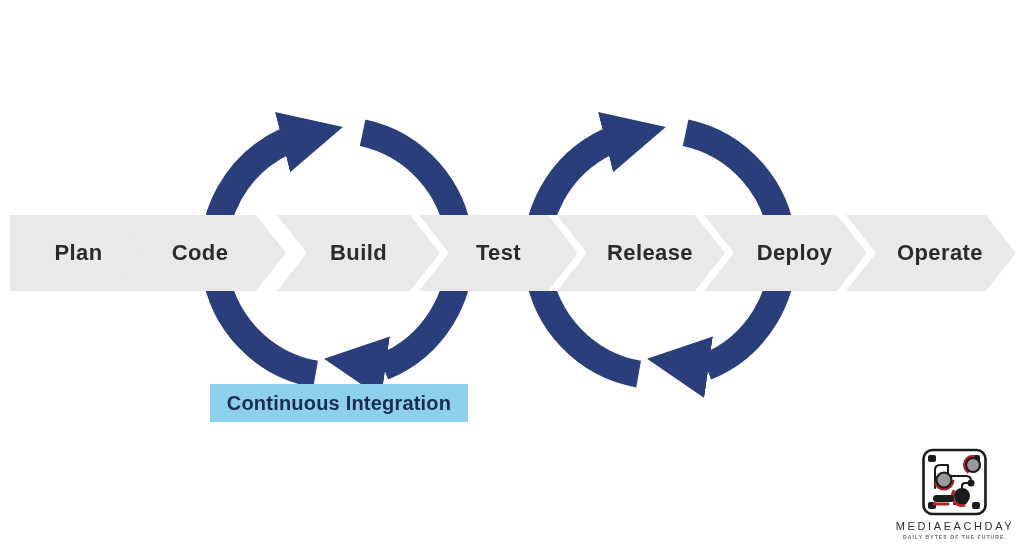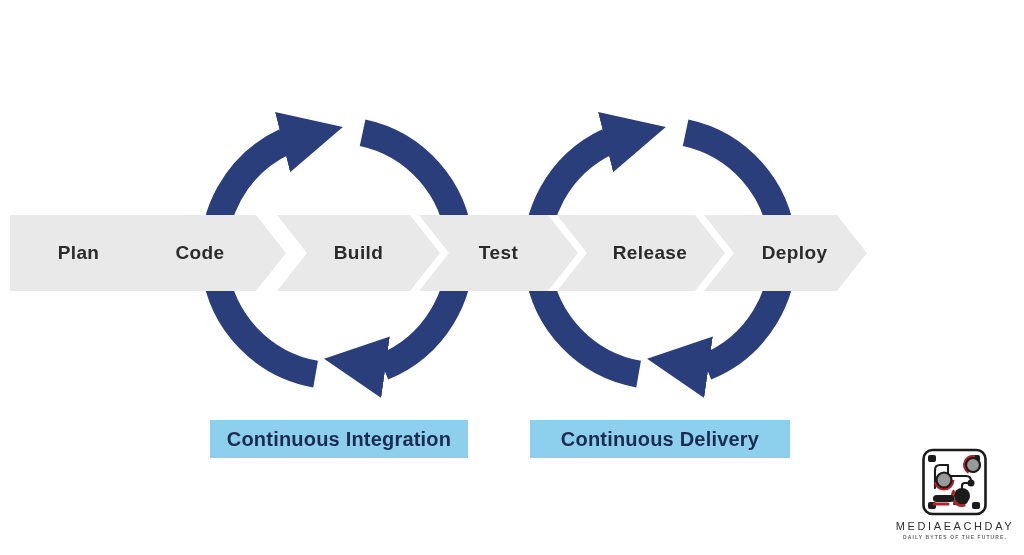--- a/index.html
+++ b/index.html
@@ -28,26 +28,26 @@
   }
   .seg{
     position:absolute;top:0;height:76px;background:var(--band);
     display:flex;align-items:center;justify-content:center;
     clip-path:polygon(0 0, calc(100% - 30px) 0, 100% 50%, calc(100% - 30px) 100%, 0 100%, 30px 50%);
   }
   .seg.first{
     clip-path:polygon(0 0, calc(100% - 30px) 0, 100% 50%, calc(100% - 30px) 100%, 0 100%);
   }
   .seg span{
-    font-size:19px;font-weight:700;color:var(--stage-text);letter-spacing:.4px;
+    font-size:22px;font-weight:700;color:var(--stage-text);letter-spacing:.4px;
   }
   .seg.pad span{padding-left:18px;}
   
   .loop-label{
-    position:absolute;top:420px;height:38px;z-index:3;
+    position:absolute;top:384px;height:38px;z-index:3;
     background:var(--loop-bg);color:var(--loop-text);
     display:flex;align-items:center;justify-content:center;
     font-size:20px;font-weight:700;letter-spacing:.2px;
   }
   .loop-label.ci{left:210px;width:258px;}
   .loop-label.cd{left:530px;width:260px;}
   
   .brand{
     position:absolute;left:886px;top:446px;width:138px;z-index:4;
     display:flex;flex-direction:column;align-items:center;
@@ -98,27 +98,27 @@
       </div>
     <div class="seg" style="left:277px;width:163px">
         <span>Build</span>
       </div>
     <div class="seg pad" style="left:704px;width:163px">
         <span>Deploy</span>
       </div>
     <div class="seg pad" style="left:557px;width:168px">
         <span>Release</span>
       </div>
+    <div class="seg pad" style="left:846px;width:170px">
+        <span>Operate</span>
+      </div>
   </div>
 
   <div class="loop-label ci">
     <span>Continuous Integration</span>
-  </div>
-  <div class="loop-label cd">
-    <span>Continuous Delivery</span>
   </div>
 
   <div class="brand">
     <svg class="mark" viewBox="0 0 70 74">
 
       <rect x="3.5" y="4" width="62" height="64" rx="9" fill="#fff" stroke="#1b1b1b" stroke-width="2.6"></rect>
 
       <rect x="8" y="9" width="8" height="7" rx="2" fill="#1b1b1b"></rect>
       <rect x="52" y="9" width="8" height="7" rx="2" fill="#1b1b1b"></rect>
       <rect x="8" y="56" width="8" height="7" rx="2" fill="#1b1b1b"></rect>

